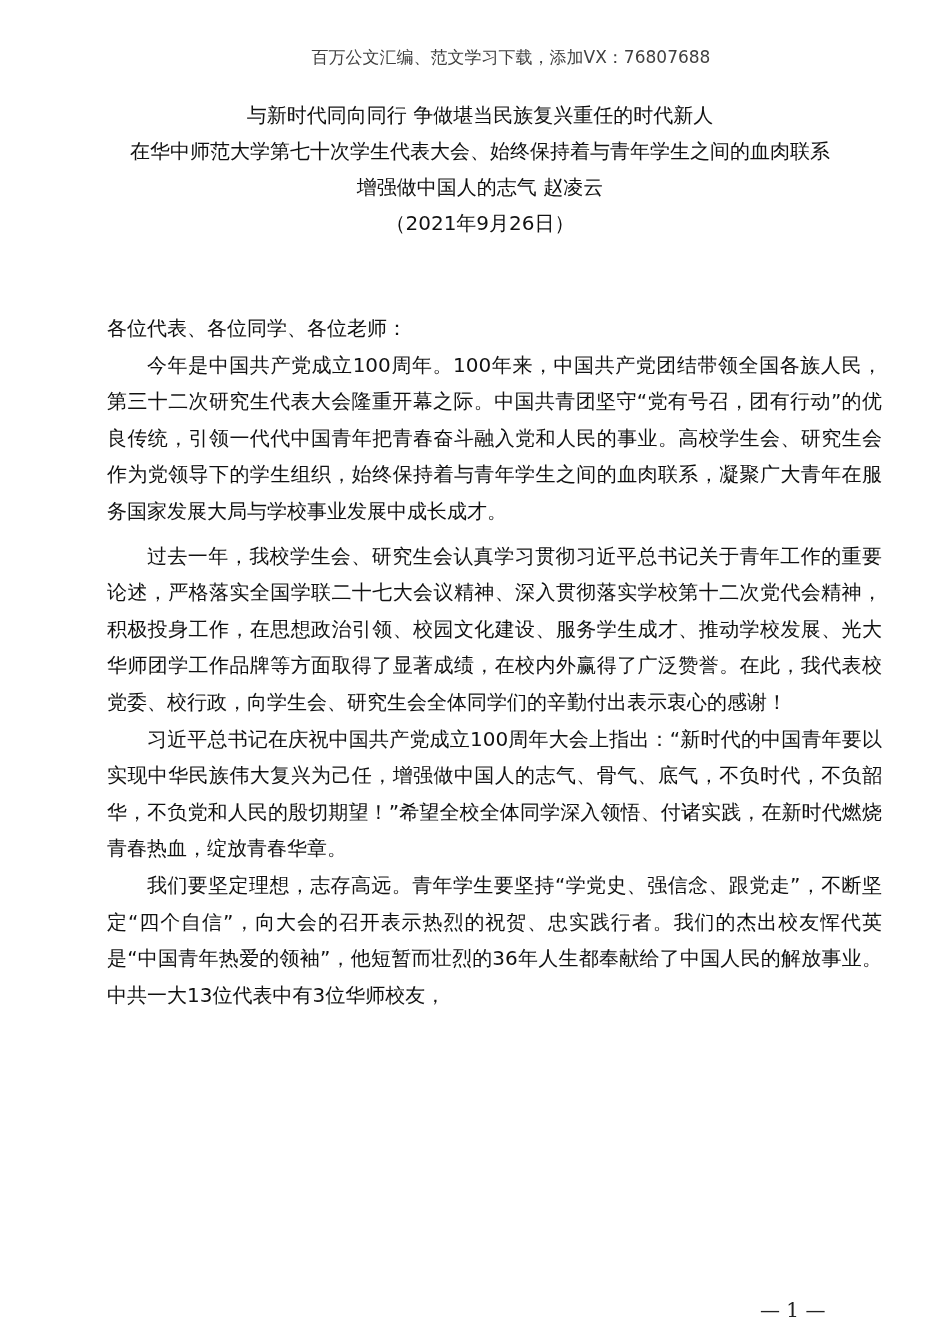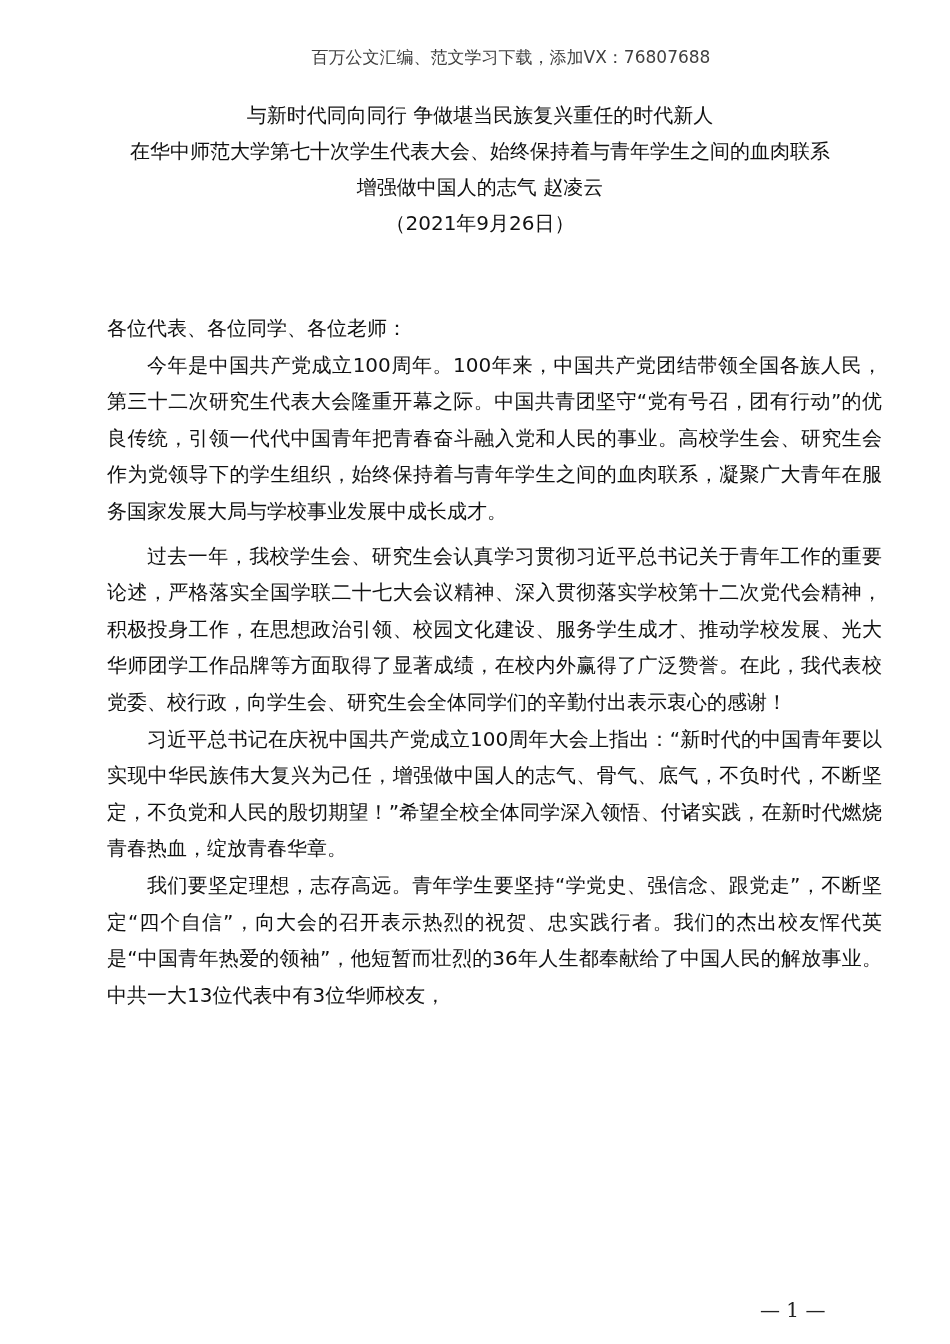--- a/index.html
+++ b/index.html
@@ -83,17 +83,17 @@
   <span class="title-line">与新时代同向同行  争做堪当民族复兴重任的时代新人</span>
   <span class="title-line">在华中师范大学第七十次学生代表大会、始终保持着与青年学生之间的血肉联系</span>
   <span class="title-line">增强做中国人的志气  赵凌云</span>
   <span class="title-line">（2021年9月26日）</span>
 </div>
 
 <div class="body-block">
   <p class="salutation">各位代表、各位同学、各位老师：</p>
   <p class="para">今年是中国共产党成立100周年。100年来，中国共产党团结带领全国各族人民，第三十二次研究生代表大会隆重开幕之际。中国共青团坚守“党有号召，团有行动”的优良传统，引领一代代中国青年把青春奋斗融入党和人民的事业。高校学生会、研究生会作为党领导下的学生组织，始终保持着与青年学生之间的血肉联系，凝聚广大青年在服务国家发展大局与学校事业发展中成长成才。</p>
   <p class="para gap">过去一年，我校学生会、研究生会认真学习贯彻习近平总书记关于青年工作的重要论述，严格落实全国学联二十七大会议精神、深入贯彻落实学校第十二次党代会精神，积极投身工作，在思想政治引领、校园文化建设、服务学生成才、推动学校发展、光大华师团学工作品牌等方面取得了显著成绩，在校内外赢得了广泛赞誉。在此，我代表校党委、校行政，向学生会、研究生会全体同学们的辛勤付出表示衷心的感谢！</p>
-  <p class="para">习近平总书记在庆祝中国共产党成立100周年大会上指出：“新时代的中国青年要以实现中华民族伟大复兴为己任，增强做中国人的志气、骨气、底气，不负时代，不断坚定，不负党和人民的殷切期望！”希望全校全体同学深入领悟、付诸实践，在新时代燃烧青春热血，绽放青春华章。</p>
+  <p class="para">习近平总书记在庆祝中国共产党成立100周年大会上指出：“新时代的中国青年要以实现中华民族伟大复兴为己任，增强做中国人的志气、骨气、底气，不负时代，不负韶华，不负党和人民的殷切期望！”希望全校全体同学深入领悟、付诸实践，在新时代燃烧青春热血，绽放青春华章。</p>
   <p class="para">我们要坚定理想，志存高远。青年学生要坚持“学党史、强信念、跟党走”，不断坚定“四个自信”，向大会的召开表示热烈的祝贺、忠实践行者。我们的杰出校友恽代英是“中国青年热爱的领袖”，他短暂而壮烈的36年人生都奉献给了中国人民的解放事业。中共一大13位代表中有3位华师校友，</p>
 </div>
 
 <div class="page-number">— 1 —</div>
 
 </body></html>

